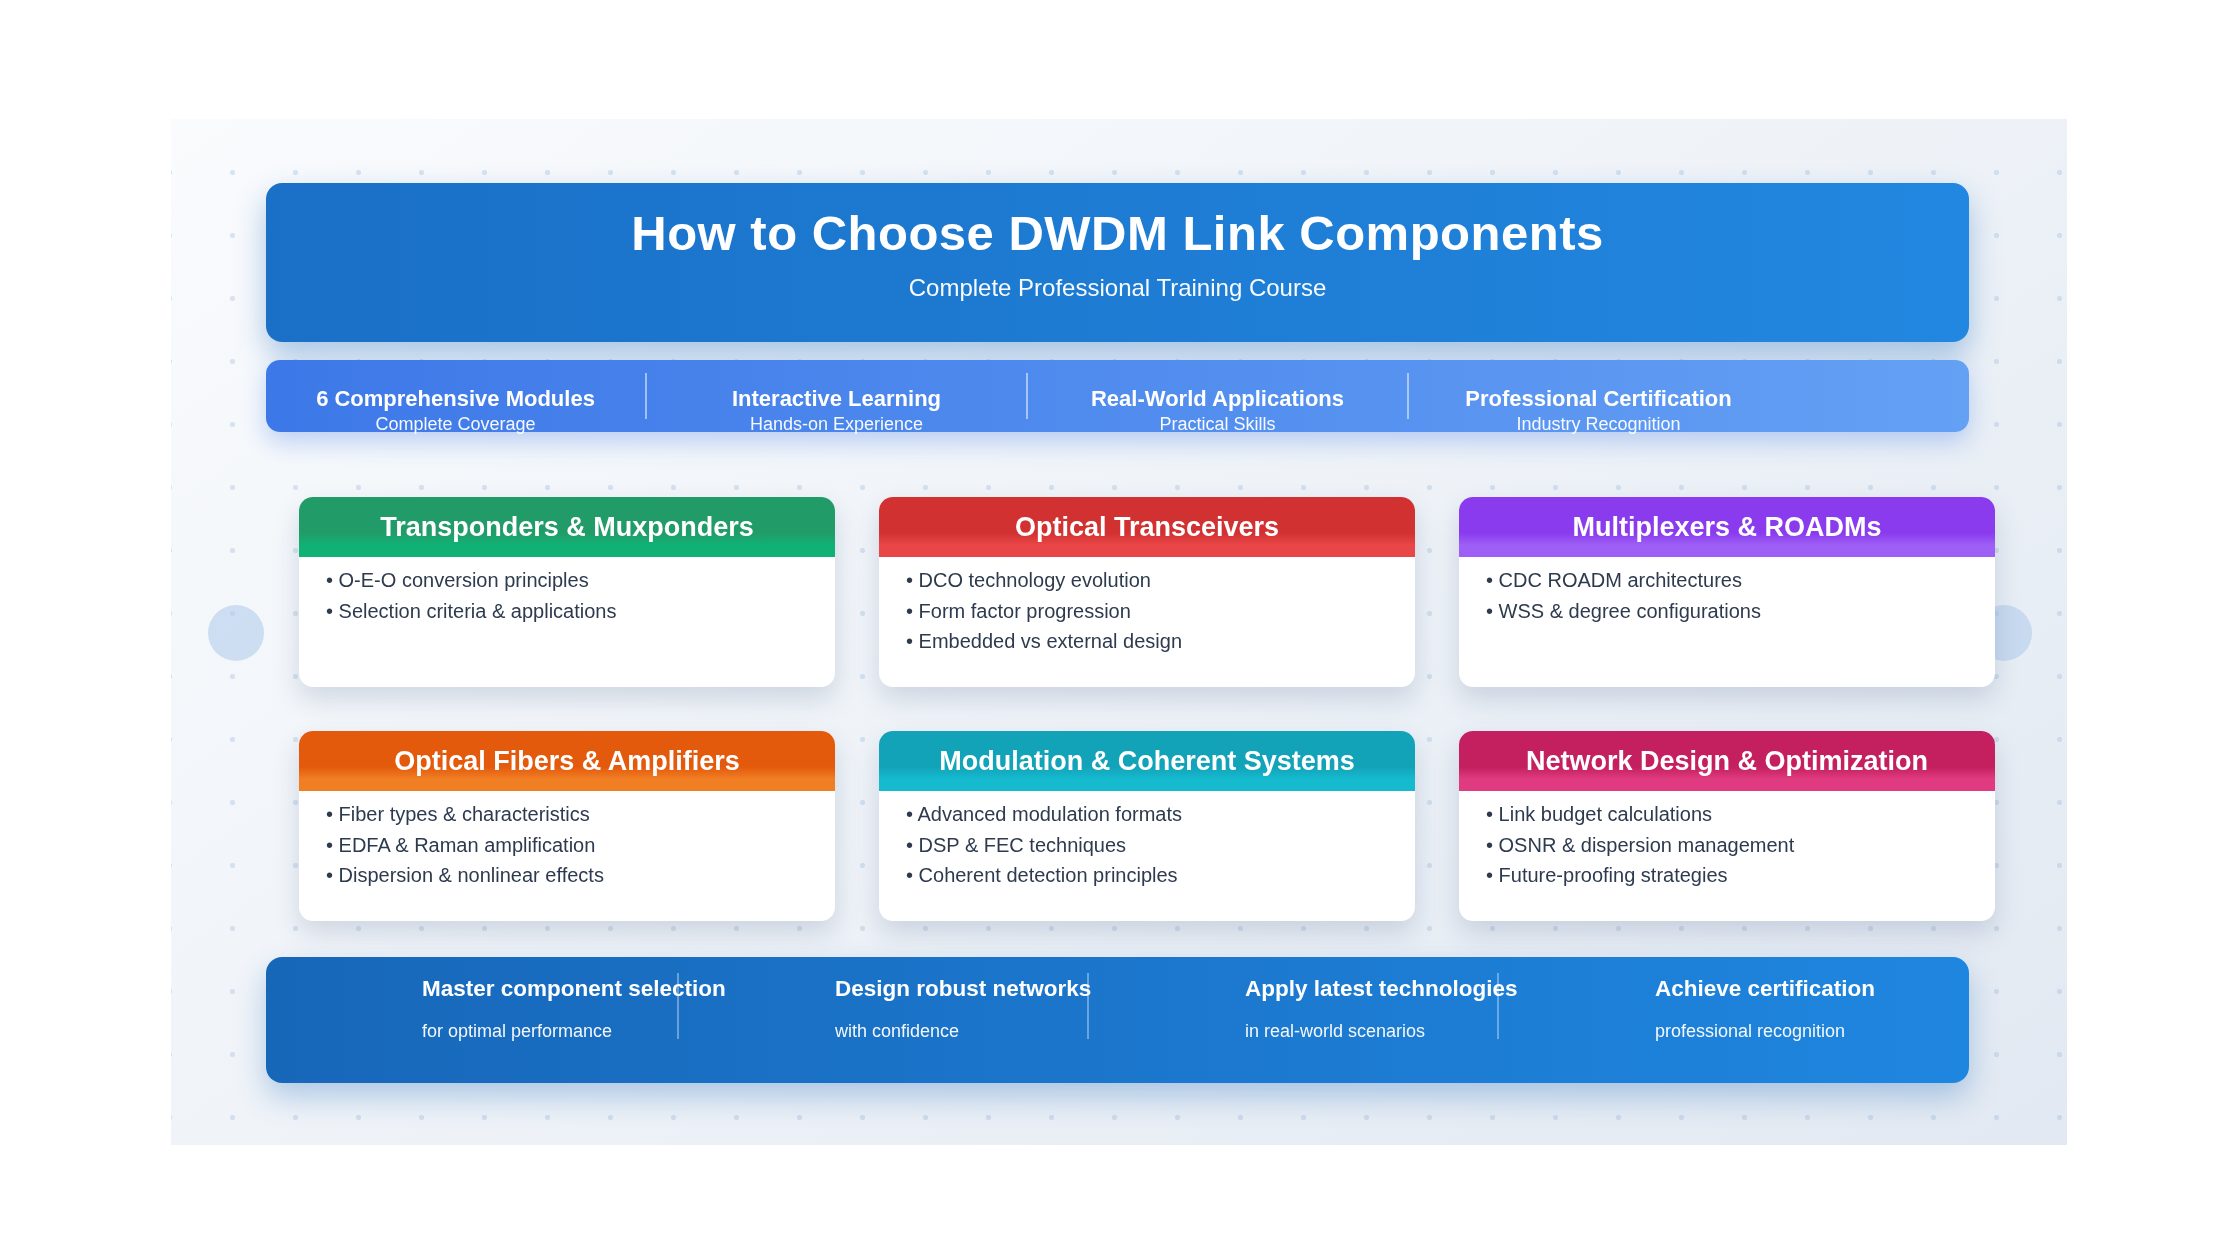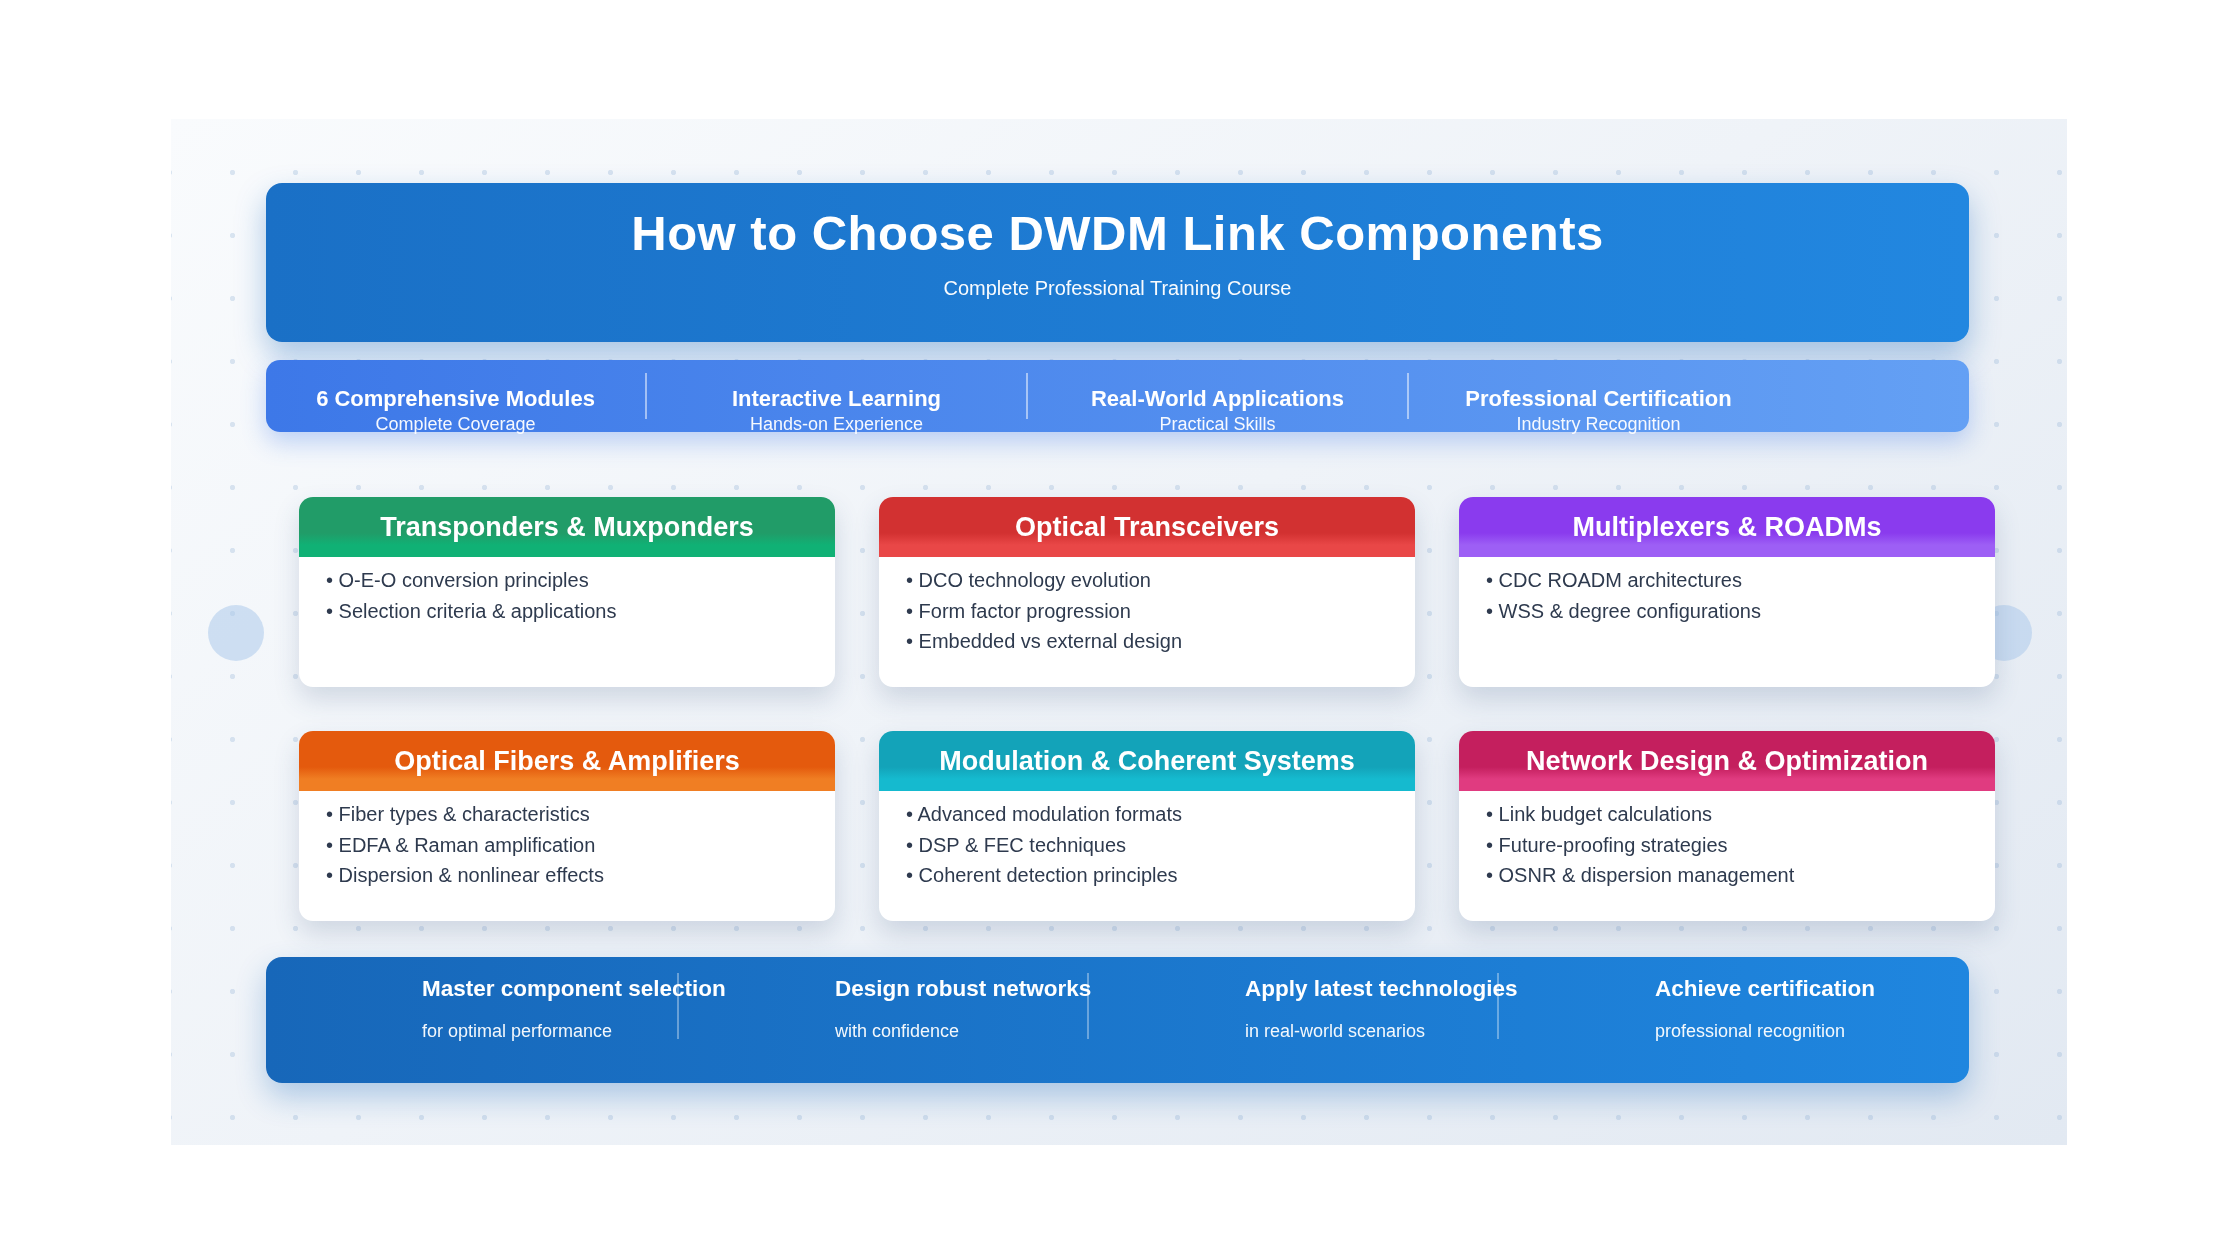--- a/index.html
+++ b/index.html
@@ -23,21 +23,21 @@
   .deco-right{left:1805px;}
 
   
   .hero{
     position:absolute;left:95px;top:64px;width:1703px;height:159px;
     border-radius:16px;background:linear-gradient(90deg,#1a70c6,#2287e0);
     box-shadow:0 14px 30px rgba(23,103,185,0.35);
     color:#ffffff;text-align:center;box-sizing:border-box;padding-top:22px;
   }
   .hero-title{font-size:49px;font-weight:700;line-height:56px;letter-spacing:0.5px;}
-  .hero-subtitle{font-size:20px;line-height:30px;margin-top:12px;color:rgba(255,255,255,0.97);}
+  .hero-subtitle{font-size:24px;line-height:30px;margin-top:12px;color:rgba(255,255,255,0.97);}
 
   
   .stats{
     position:absolute;left:95px;top:241px;width:1703px;height:72px;
     border-radius:14px;background:linear-gradient(90deg,#3d78e8,#64a0f4);
     box-shadow:0 10px 24px rgba(61,120,232,0.32);
     display:flex;align-items:stretch;color:#fff;
   }
   .stat{width:379px;text-align:center;box-sizing:border-box;padding-top:26px;}
   .stat-title{font-size:22px;font-weight:700;line-height:26px;}
@@ -175,22 +175,22 @@
         <li>• Coherent detection principles</li>
       </ul>
     </div>
 
     <div class="card">
       <div class="card-header grad-magenta">
         <span>Network Design &amp; Optimization</span>
       </div>
       <ul class="card-body">
         <li>• Link budget calculations</li>
+        <li>• OSNR &amp; dispersion management</li>
         <li>• Future-proofing strategies</li>
-        <li>• OSNR &amp; dispersion management</li>
       </ul>
     </div>
 
   </div>
 
   <div class="outcomes">
     <div class="outcome outcome-1">
       <div class="outcome-title">Master component selection</div>
       <div class="outcome-sub">for optimal performance</div>
     </div>

